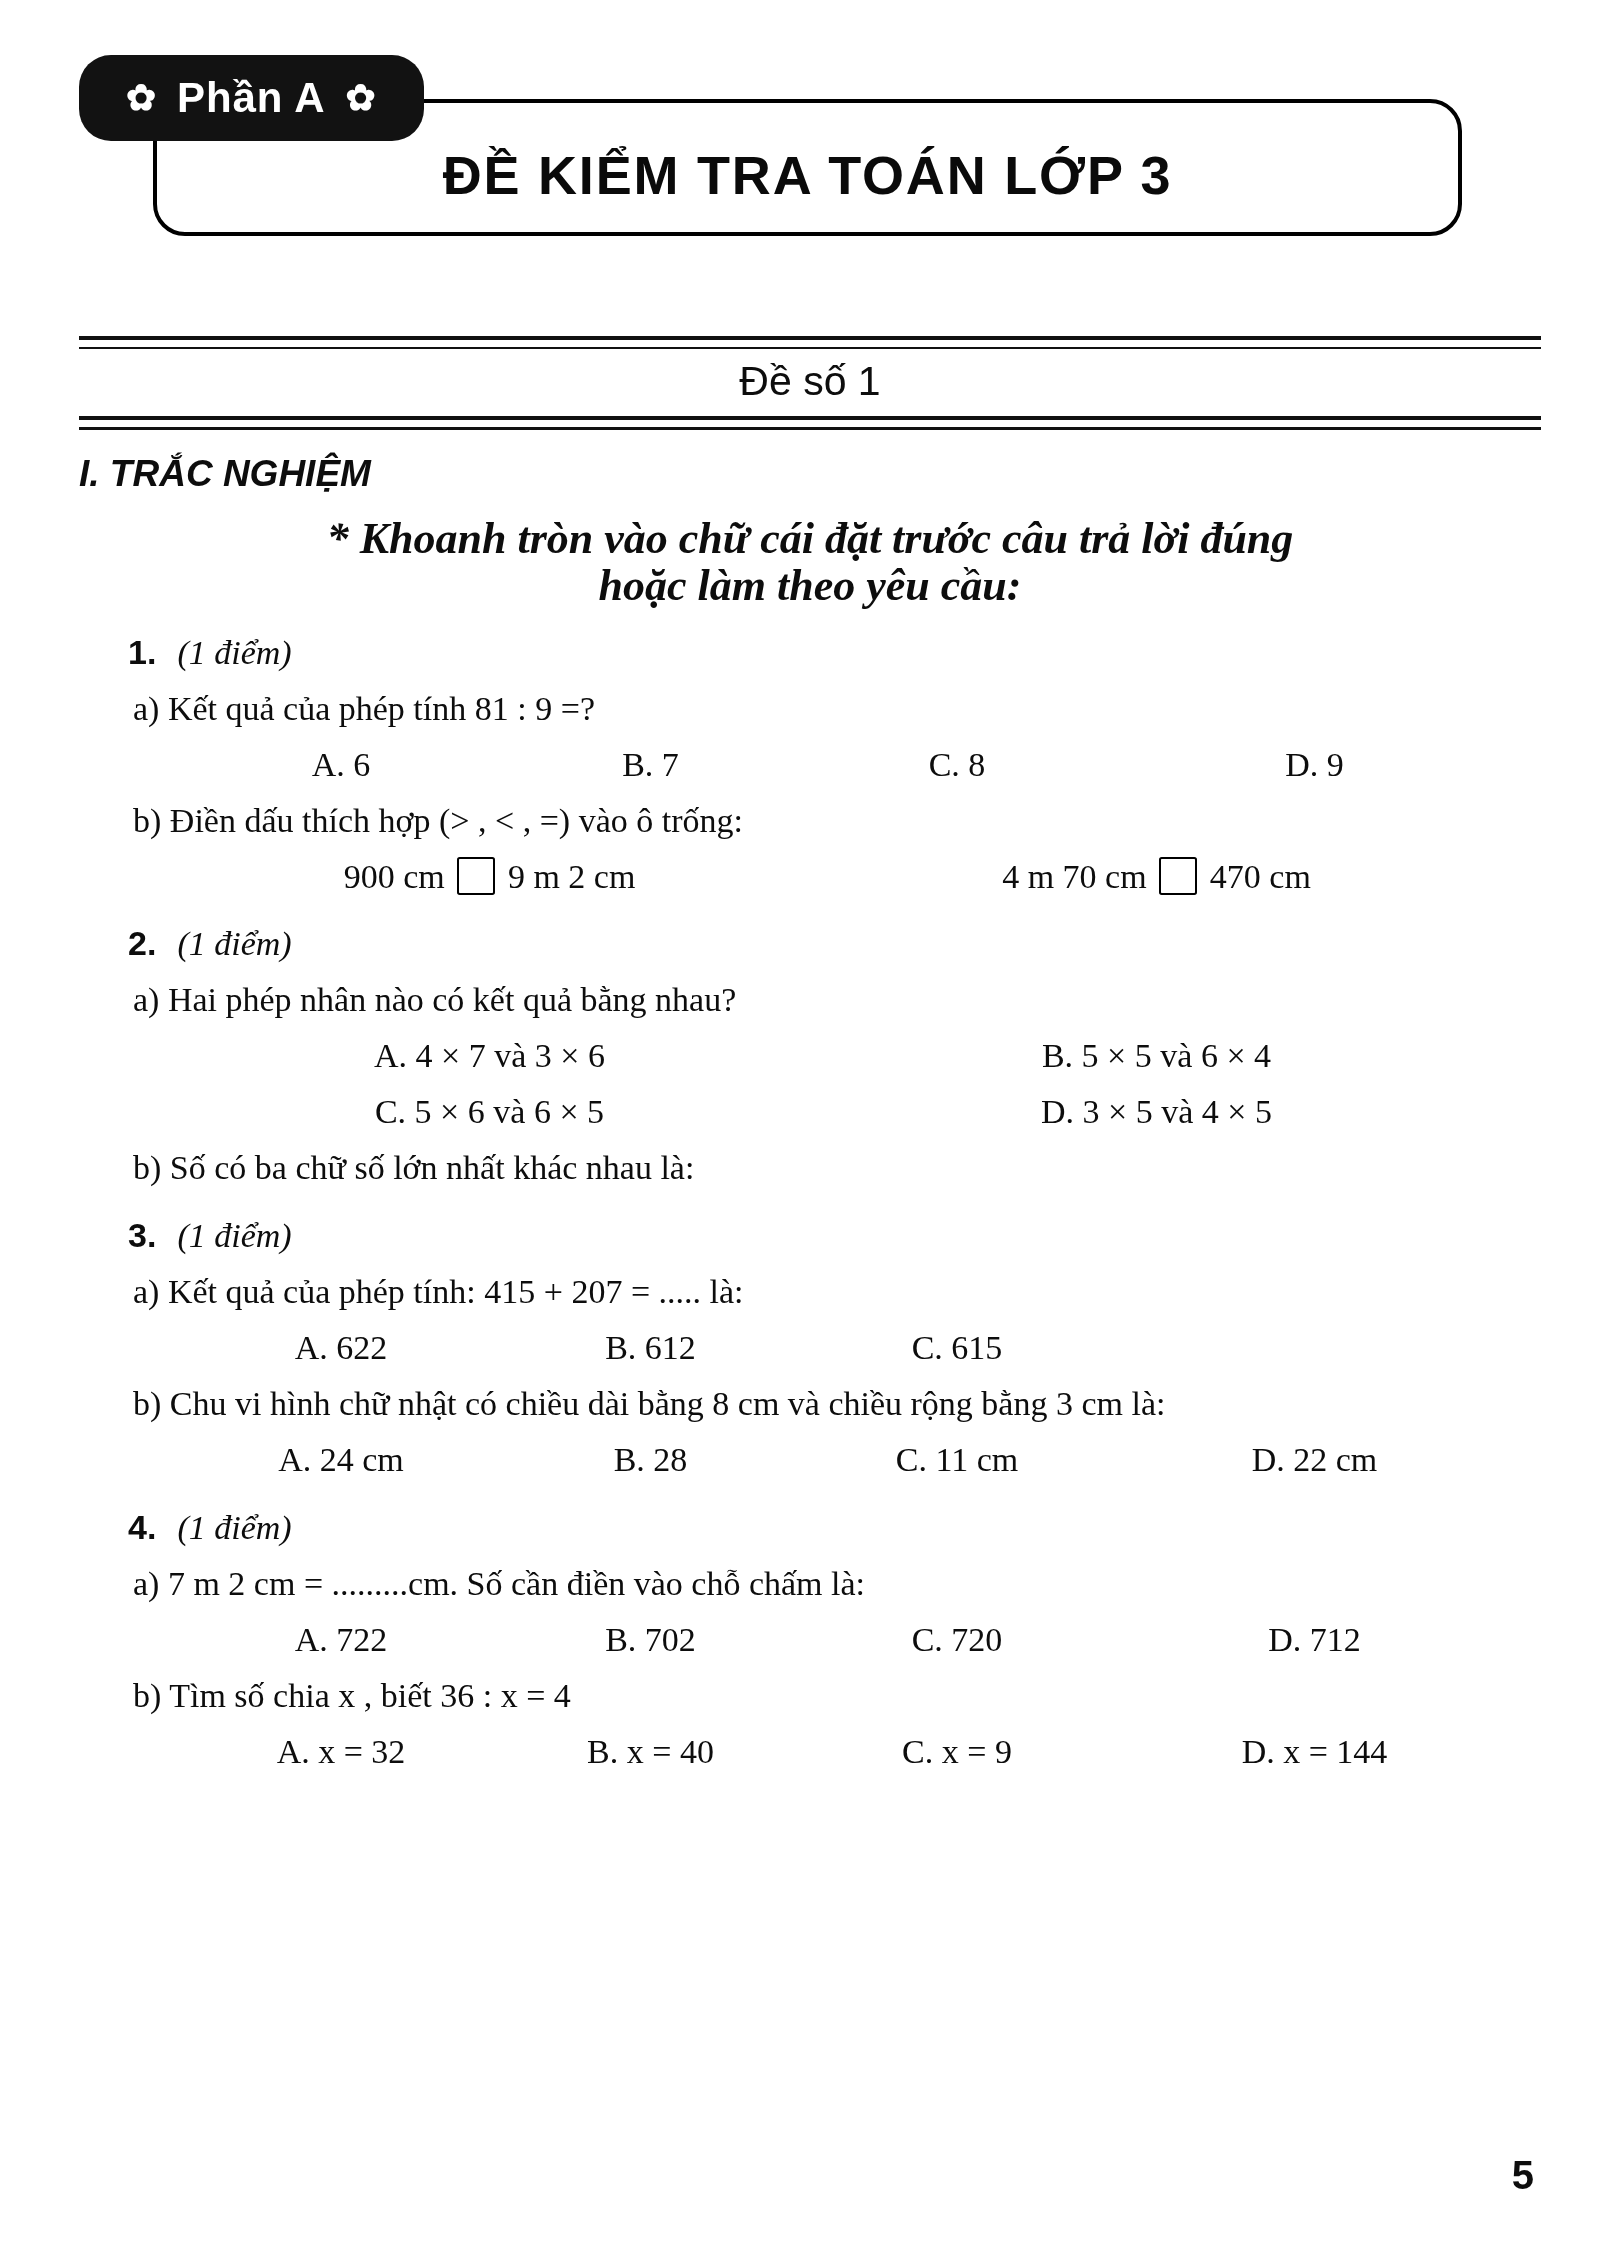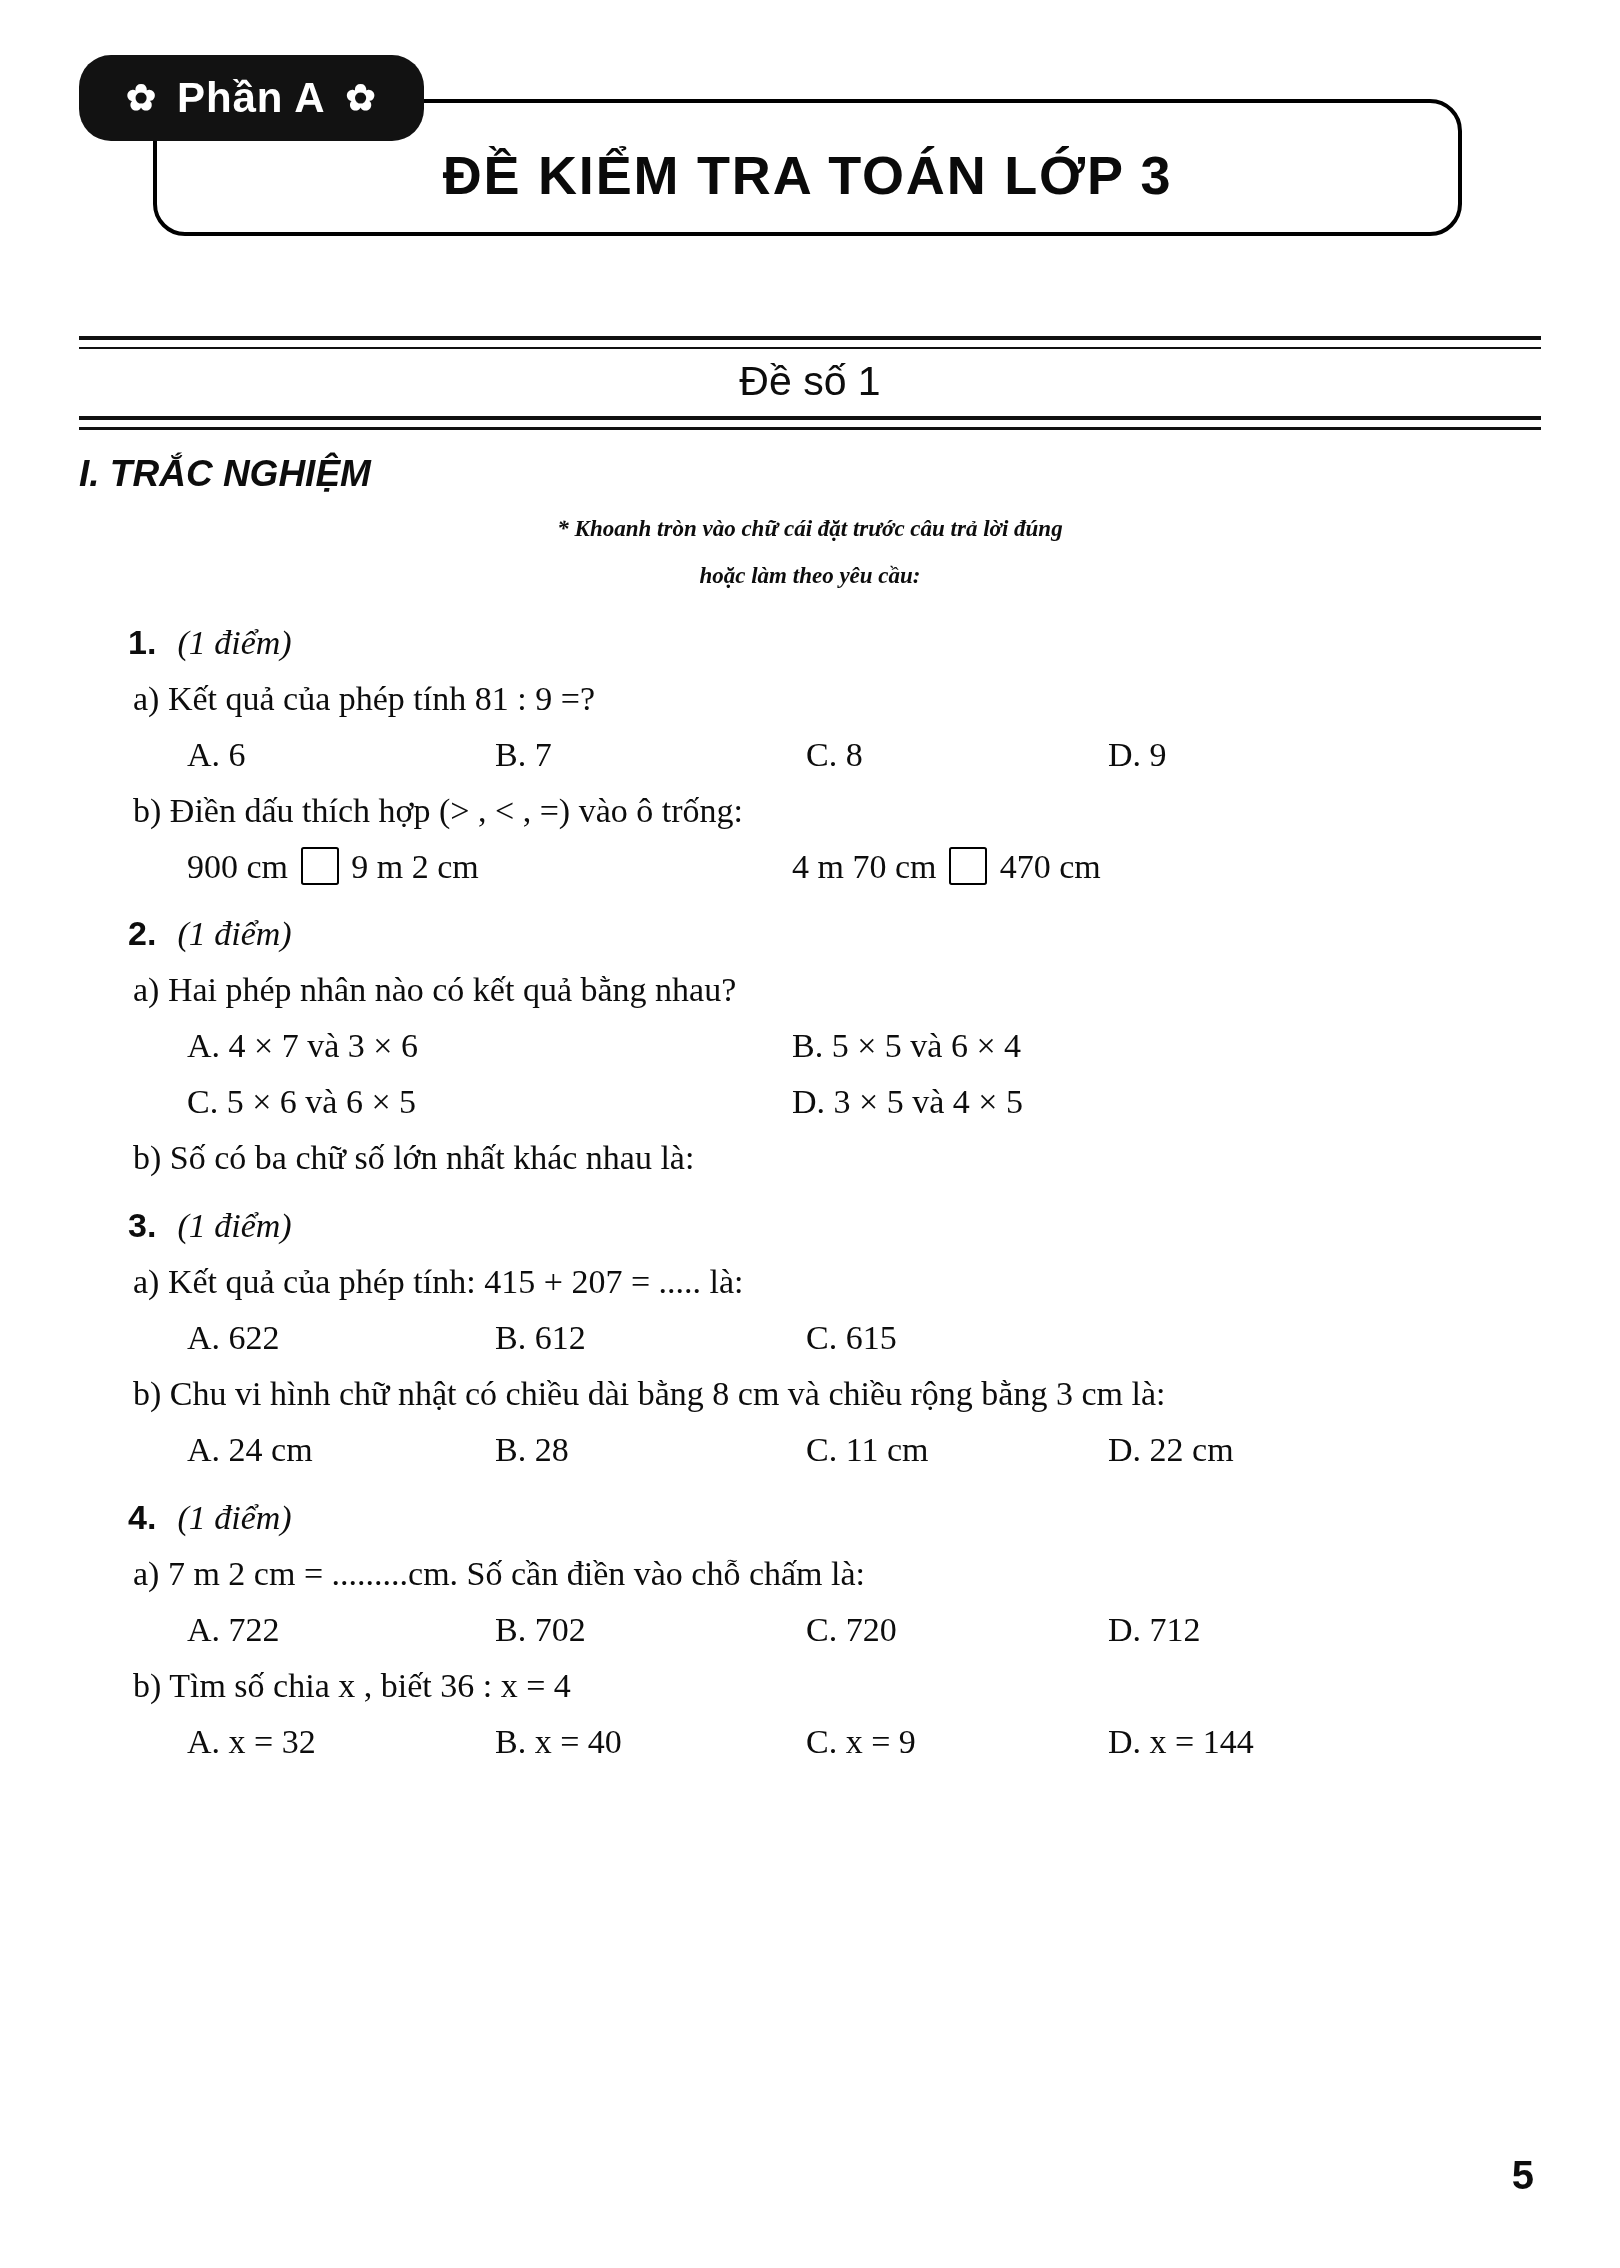--- a/index.html
+++ b/index.html
@@ -55,41 +55,41 @@
 
   
   .part-heading {
     margin: 23.4px 0 0 79px;
     font-family: "Liberation Sans", sans-serif;
     font-weight: bold; font-size: 37px; font-style: italic;
   }
   .instructions {
     text-align: center;
     font-weight: bold; font-style: italic;
-    font-size: 23px; line-height: 47px;
-    margin-top: 10px;
+    font-size: 44px; line-height: 47px;
+    margin-top: 20px;
   }
 
   
   .questions { margin: 14.4px 99px 0 81px; font-size: 34px; line-height: 56px; }
   .question { margin-top: 10.8px; }
   .q-head { padding-left: 47px; }
   .q-num {
     font-family: "Liberation Sans", sans-serif;
     font-weight: bold; font-size: 34px;
   }
   .q-points { font-style: italic; margin-left: 12.6px; }
   .part-prompt { padding-left: 52px; }
   .options {
     padding-left: 106px;
     display: grid;
     grid-template-columns: 308px 311px 302px auto;
   }
   .options.two-col { grid-template-columns: 605px auto; }
-  .option-item, .compare-item { white-space: nowrap; }
+  .option-item, .compare-item { white-space: nowrap; text-align: center; }
   .blank-box {
     display: inline-block;
     width: 38px; height: 38px;
     border: 2.7px solid #000;
     border-radius: 2.7px;
     vertical-align: -7.2px;
     margin: 0 12.6px;
     background: #fff;
   }
 

